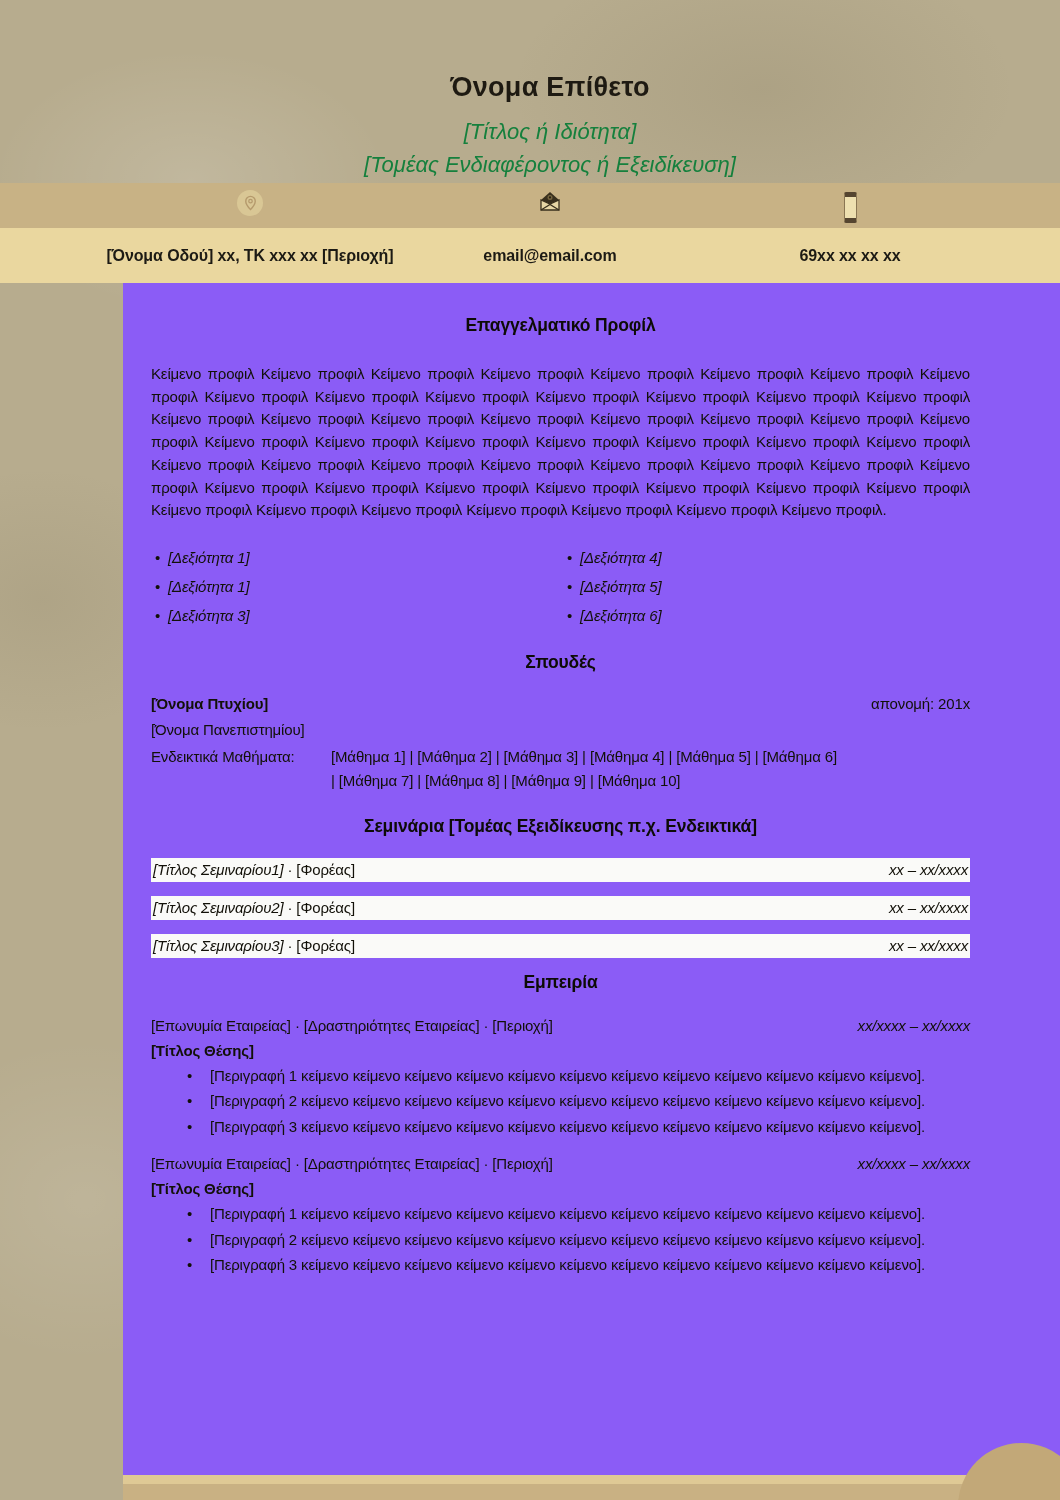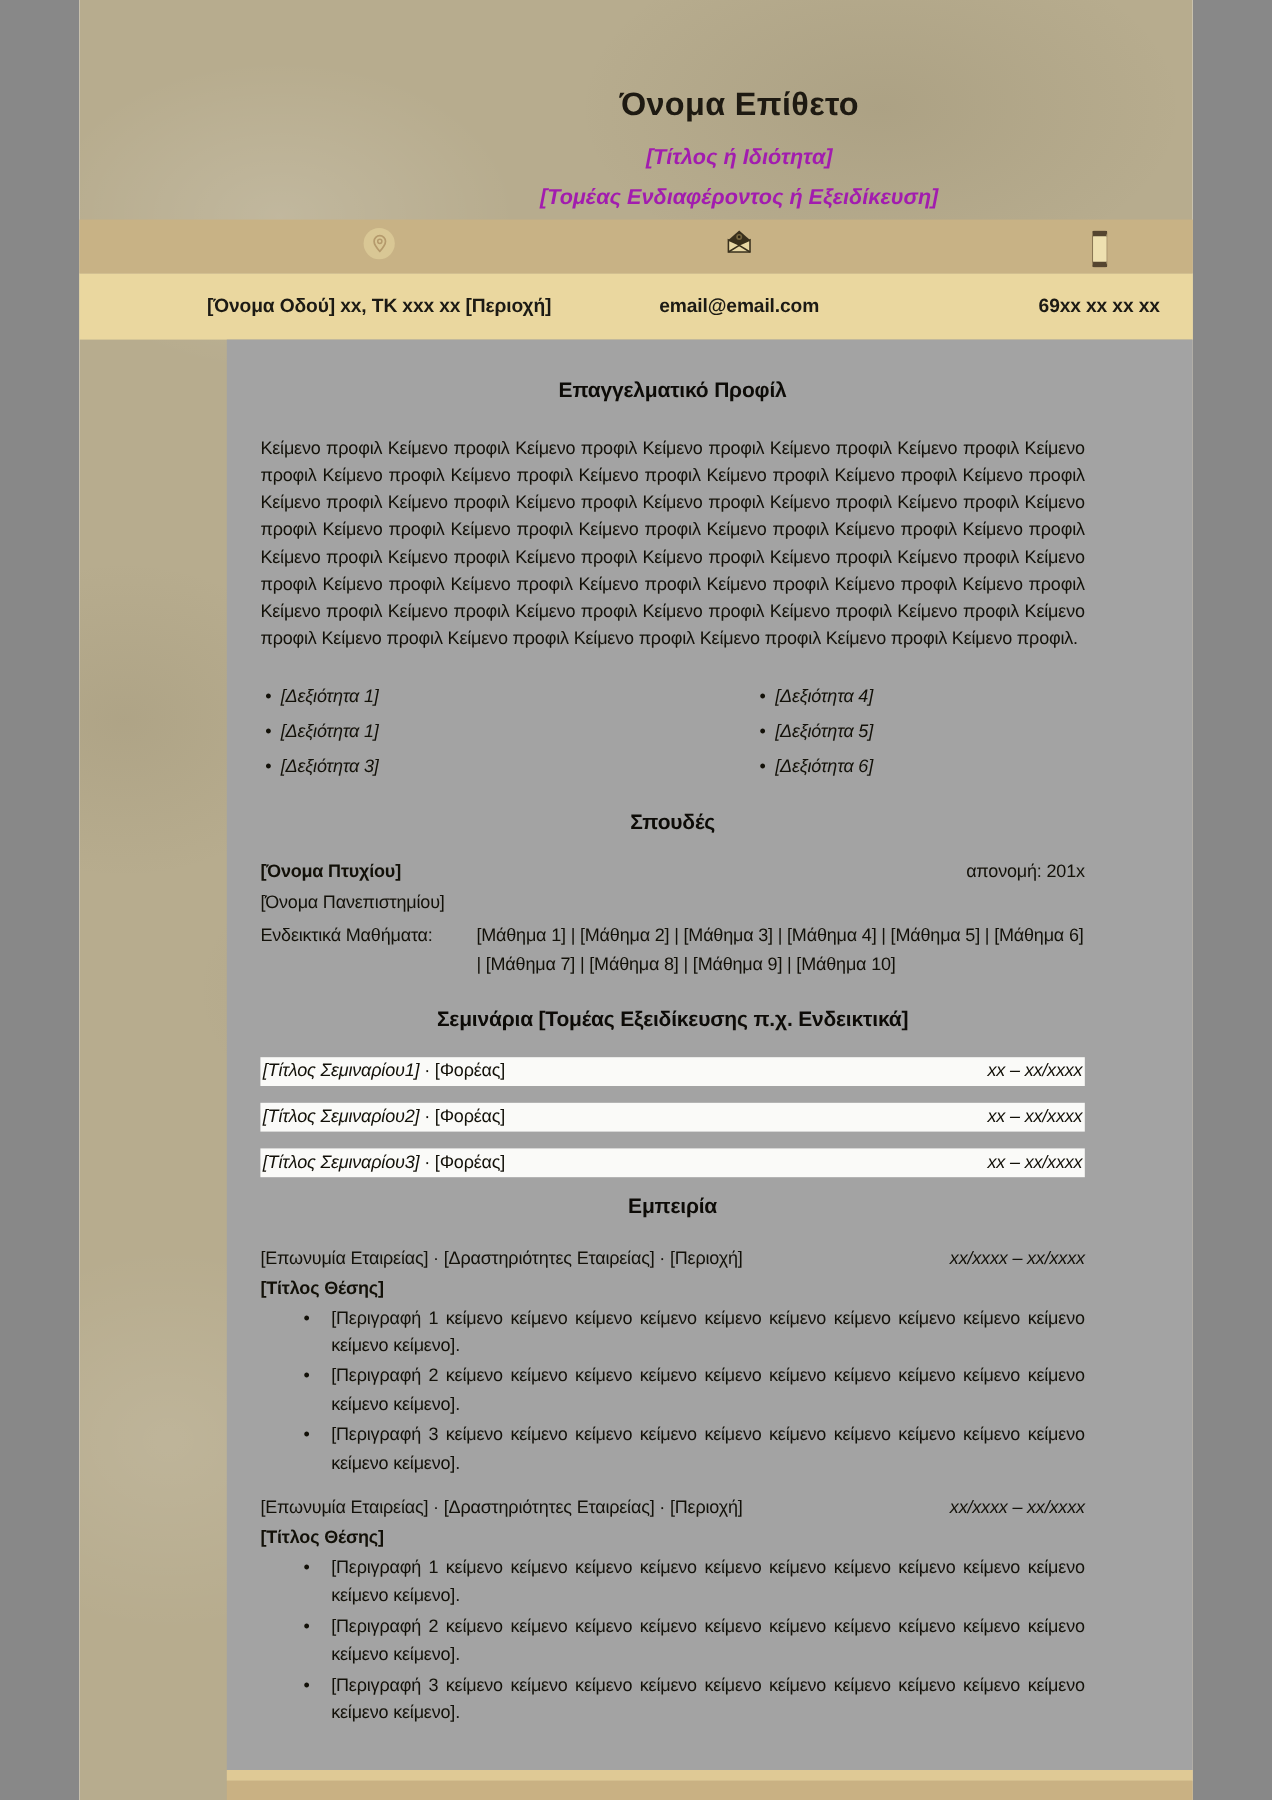--- a/index.html
+++ b/index.html
@@ -1,49 +1,49 @@
 <!DOCTYPE html>
 <html lang="el"><head>
 <meta charset="utf-8">
 <style>
   html,body{margin:0;padding:0;background:#888;}
   .canvas{
-    position:relative;width:928px;height:1500px;margin:0 auto;
+    position:relative;width:1060px;height:1500px;margin:0 auto;
     overflow:hidden;background:#ffffff;
     font-family:"Liberation Sans", sans-serif;color:#14120d;
   }
   
   .texture{
     position:absolute;inset:0;z-index:0;background-color:#b7ac8e;
     background-image:
       radial-gradient(ellipse 320px 210px at 18% 12%, rgba(255,255,255,.14), transparent 62%),
       radial-gradient(ellipse 420px 240px at 72% 6%,  rgba(96,86,62,.12),   transparent 60%),
       radial-gradient(ellipse 260px 200px at 90% 40%, rgba(255,255,255,.12), transparent 62%),
       radial-gradient(ellipse 380px 230px at 35% 55%, rgba(104,94,70,.10),  transparent 60%),
       radial-gradient(ellipse 230px 160px at 55% 30%, rgba(255,255,255,.10), transparent 62%),
       radial-gradient(ellipse 300px 260px at 8% 80%,  rgba(255,255,255,.10), transparent 62%),
       radial-gradient(ellipse 280px 220px at 4% 40%,  rgba(100,90,66,.10),  transparent 60%);
   }
   
   .header{position:absolute;left:100px;top:0;width:900px;z-index:3;text-align:center;}
   .header h1{margin:72px 0 0;font-size:27px;font-weight:bold;letter-spacing:.3px;color:#1e1a12;}
-  .header .sub{margin:0;font-style:italic;font-size:18px;line-height:33px;color:#a21caf;font-weight:bold;}
+  .header .sub{margin:0;font-style:italic;font-size:22px;line-height:33px;color:#15803d;}
   .header .sub.first{margin-top:12px;}
   
   .icon-band{position:absolute;left:0;top:183px;width:1060px;height:45px;background:#c8b285;z-index:1;}
   .contact-band{position:absolute;left:0;top:228px;width:1060px;height:55px;background:#ead79f;z-index:1;}
   .band-cols{position:absolute;left:100px;width:900px;height:100%;display:flex;}
   .band-col{flex:1 1 0;display:flex;align-items:center;justify-content:center;}
   .icon-band .band-col{align-items:flex-start;padding-top:7px;box-sizing:border-box;}
   .contact-band .band-col{font-size:16px;color:#1c1a14;letter-spacing:-.1px;font-weight:bold;}
   .pin-badge{width:26px;height:26px;border-radius:50%;background:#d9c795;display:flex;align-items:center;justify-content:center;}
   .phone-icon{width:11px;height:21px;background:#eee0b0;border-top:5px solid #554530;border-bottom:5px solid #554530;border-left:1px solid #8a7653;border-right:1px solid #8a7653;border-radius:2px;margin-top:2px;}
   
   .page{
-    position:absolute;left:123px;top:283px;right:0;bottom:25px;background:#a3a3a3;z-index:1;
+    position:absolute;left:123px;top:283px;right:0;bottom:25px;background:#8b5cf6;z-index:1;
     box-sizing:border-box;padding:32px 90px 0 28px;font-size:15px;letter-spacing:-.15px;color:#121008;
   }
   .sec-heading{text-align:center;font-size:17.5px;font-weight:bold;margin:0;color:#0d0b07;}
   
   .profile-text{margin:27px 0 0;text-align:justify;line-height:22.7px;}
   
   .skills-heading{margin-top:29px;}
   .skills-cols{display:flex;margin-top:21px;}
   .skills-col{width:412px;flex:0 0 auto;}
   .skill-item{display:flex;line-height:29px;}

